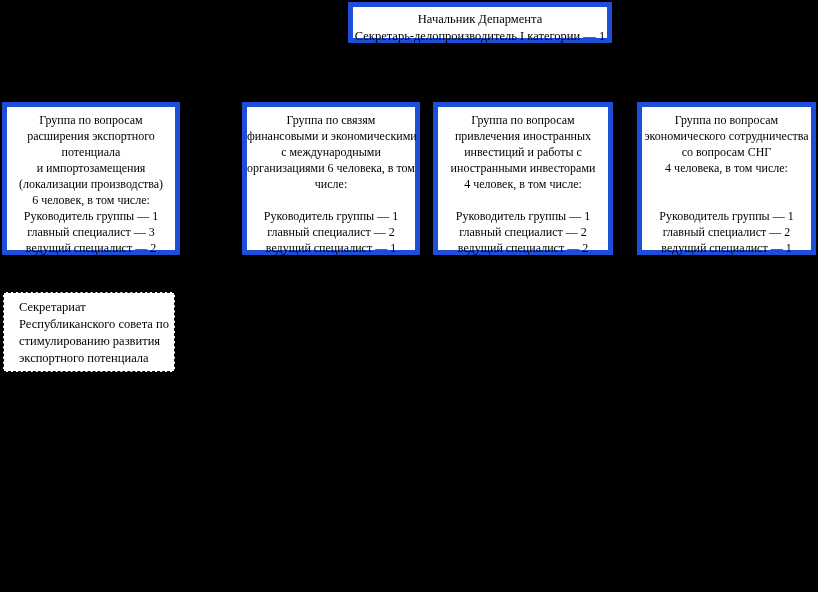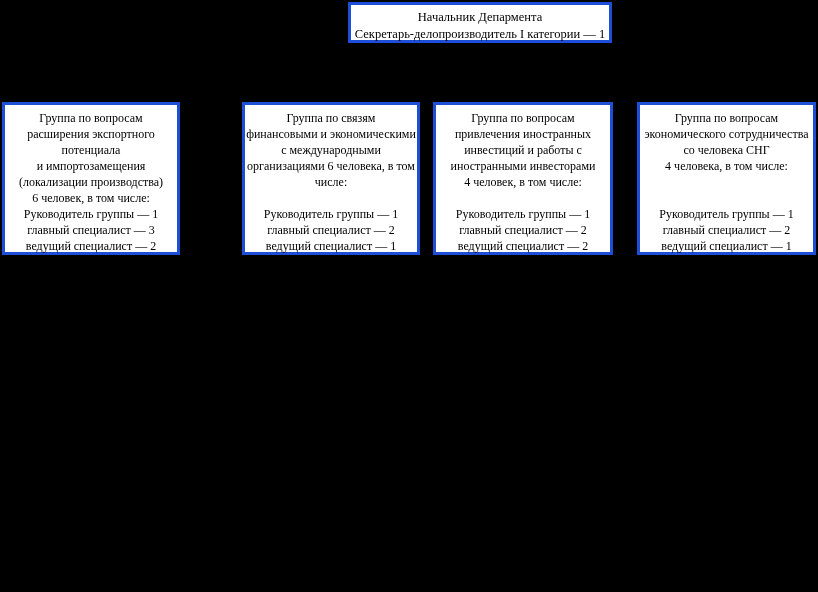--- a/index.html
+++ b/index.html
@@ -9,21 +9,21 @@
     height: 592px;
     background: #000000;
     overflow: hidden;
     font-family: "Liberation Serif", serif;
     color: #000000;
   }
   .box {
     position: absolute;
     background: #ffffff;
     box-sizing: border-box;
-    border: 3px solid #1d4ed8;
+    border: 5px solid #1d4ed8;
   }
   .head-box {
     left: 348px; top: 2px;
     width: 264px; height: 41px;
     text-align: center;
     font-size: 12.5px;
     line-height: 17px;
     padding-top: 4px;
   }
   .head-box .line { height: 17px; white-space: nowrap; }
@@ -92,23 +92,29 @@
     <div class="line">4 человек, в том числе:</div>
     <div class="line"></div>
     <div class="line">Руководитель группы — 1</div>
     <div class="line">главный специалист — 2</div>
     <div class="line">ведущий специалист — 2</div>
   </div>
 
   <div class="box group-box gb4">
     <div class="line">Группа по вопросам</div>
     <div class="line">экономического сотрудничества</div>
-    <div class="line">со человека СНГ</div>
+    <div class="line">со вопросам СНГ</div>
     <div class="line">4 человека, в том числе:</div>
     <div class="line"></div>
     <div class="line"></div>
     <div class="line">Руководитель группы — 1</div>
     <div class="line">главный специалист — 2</div>
     <div class="line">ведущий специалист — 1</div>
   </div>
 
+  <div class="box dashed-box">
+    <div class="line">Секретариат</div>
+    <div class="line">Республиканского совета по</div>
+    <div class="line">стимулированию развития</div>
+    <div class="line">экспортного потенциала</div>
+  </div>
 
 </div>
 
 </body></html>

